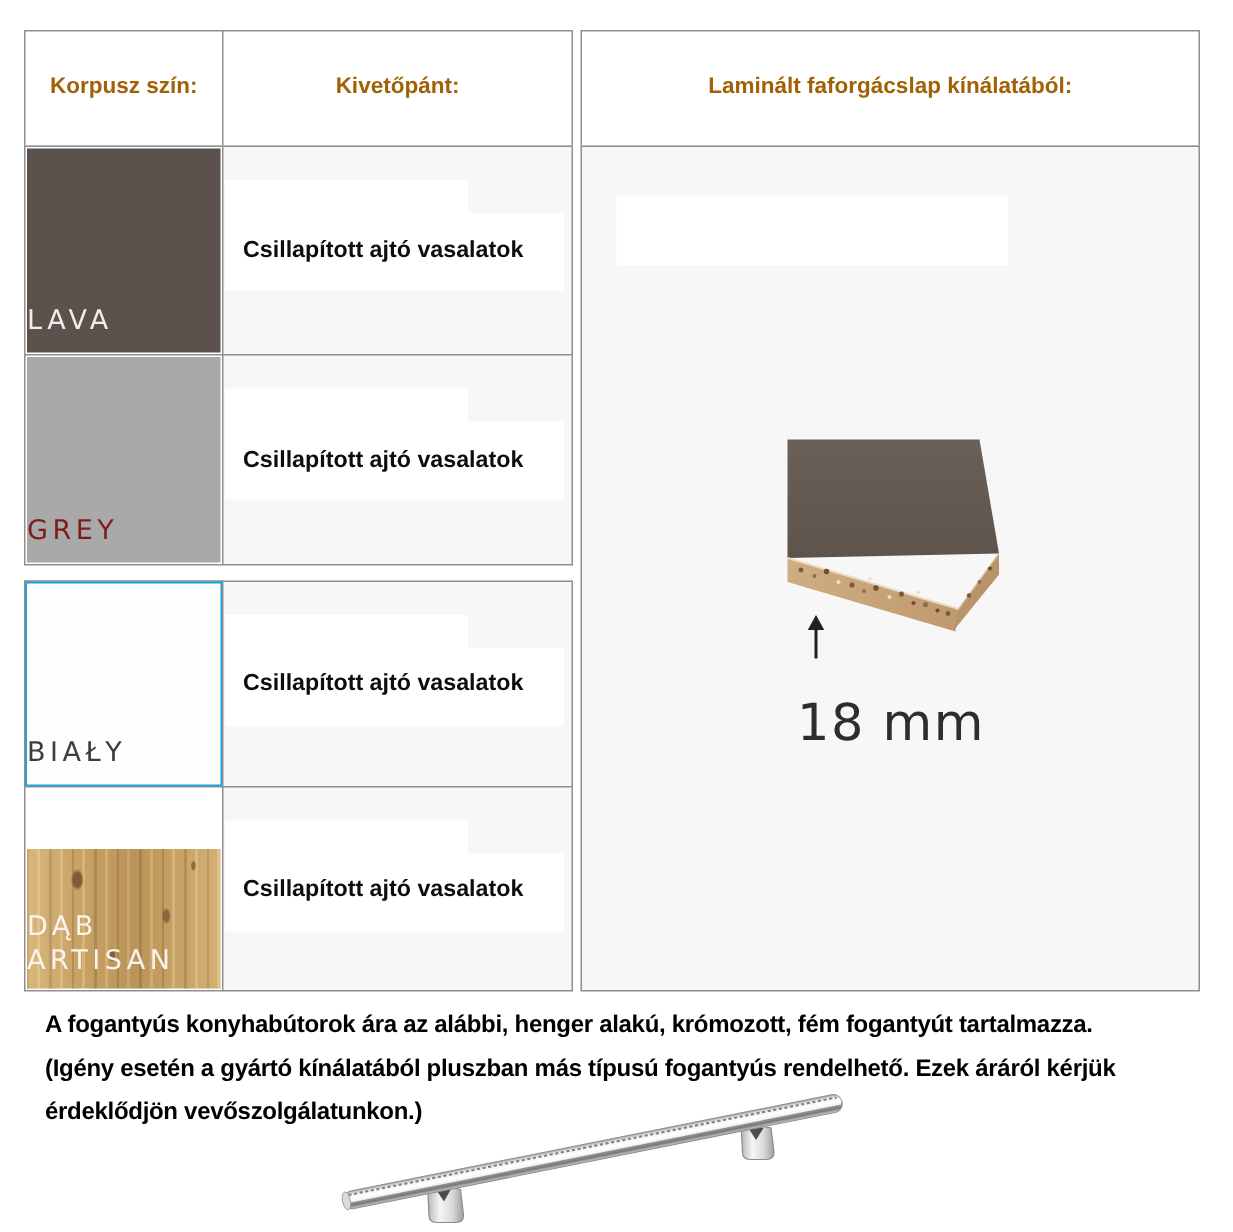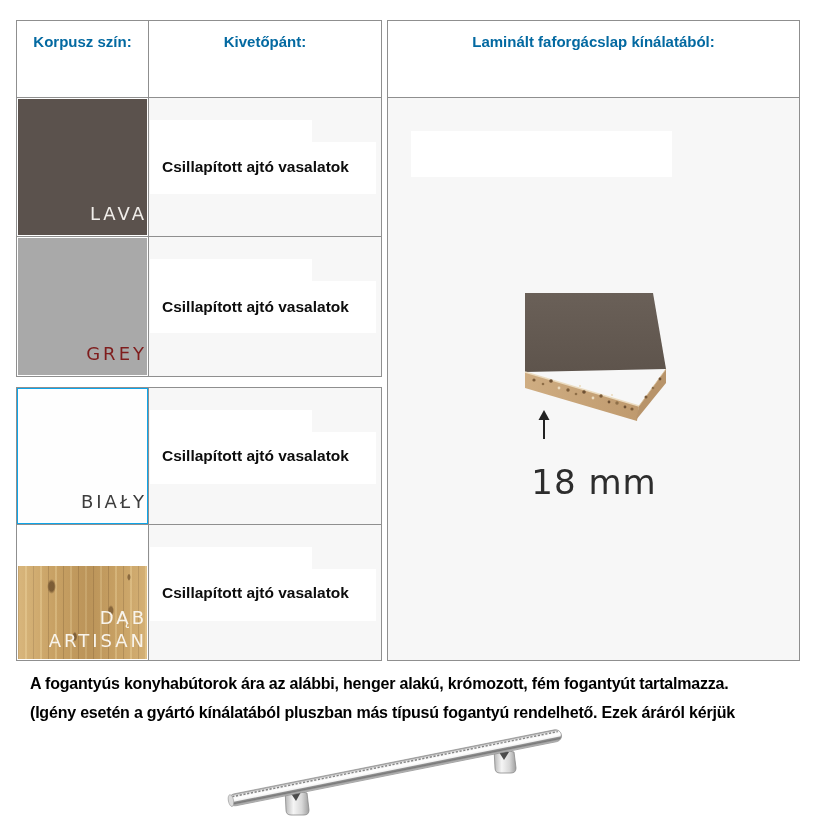--- a/index.html
+++ b/index.html
@@ -5,26 +5,26 @@
   html,body{margin:0;padding:0;}
   body{
     width:822px;height:821px;position:relative;background:#ffffff;
     font-family:"Liberation Sans",sans-serif;overflow:hidden;
   }
   .cell{
     position:absolute;box-sizing:border-box;border:1px solid #8f8f8f;
   }
   .header-cell{
     background:#ffffff;display:flex;justify-content:center;align-items:flex-start;
-    padding-top:12px;font-size:15px;font-weight:bold;color:#0369a1;
+    padding-top:28px;font-size:15px;font-weight:bold;color:#a16207;
   }
   .body-cell{background:#f7f7f7;}
   .swatch-fill{position:absolute;inset:1px;}
   .swatch-label{
-    position:absolute;left:0;right:0;bottom:10px;text-align:right;
+    position:absolute;left:0;right:0;bottom:10px;text-align:left;
     font-family:"DejaVu Sans",sans-serif;font-size:18px;letter-spacing:3px;
     line-height:1.25;font-weight:400;
   }
   .wood-texture{
     background-image:
       radial-gradient(ellipse 7px 12px at 26% 22%, rgba(111,81,46,.85) 0 38%, rgba(0,0,0,0) 62%),
       radial-gradient(ellipse 5px 9px at 72% 48%, rgba(122,90,51,.8) 0 38%, rgba(0,0,0,0) 62%),
       radial-gradient(ellipse 4px 8px at 44% 76%, rgba(111,81,46,.8) 0 38%, rgba(0,0,0,0) 62%),
       radial-gradient(ellipse 3px 6px at 86% 12%, rgba(111,81,46,.7) 0 38%, rgba(0,0,0,0) 62%),
       linear-gradient(90deg, rgba(255,231,180,.30) 0%, rgba(0,0,0,0) 28%, rgba(140,100,50,.22) 55%, rgba(0,0,0,0) 78%, rgba(255,231,180,.22) 100%),
@@ -154,21 +154,22 @@
   <svg class="arrow" width="16" height="30" viewBox="0 0 16 30">
     <line x1="8" y1="8" x2="8" y2="29" stroke="#222222" stroke-width="2"></line>
     <polygon points="8,0 13.5,10 2.5,10" fill="#222222"></polygon>
   </svg>
 
   <div class="thickness-value">18 mm</div>
 </div>
 
 <div class="footer-note">
   <div class="footer-line">A fogantyús konyhabútorok ára az alábbi, henger alakú, krómozott, fém fogantyút tartalmazza.</div>
-  <div class="footer-line">(Igény esetén a gyártó kínálatából pluszban más típusú fogantyú rendelhető. Ezek áráról kérjük</div>
+  <div class="footer-line">(Igény esetén a gyártó kínálatából pluszban más típusú fogantyús rendelhető. Ezek áráról kérjük</div>
+  <div class="footer-line">érdeklődjön vevőszolgálatunkon.)</div>
 </div>
 
 <svg class="handle" width="420" height="95" viewBox="0 0 420 95">
   <defs>
     <linearGradient id="chromeBar" x1="0" y1="0" x2="0" y2="1">
       <stop offset="0" stop-color="#9a9a9a"></stop>
       <stop offset="0.18" stop-color="#f2f2f2"></stop>
       <stop offset="0.42" stop-color="#ffffff"></stop>
       <stop offset="0.62" stop-color="#9c9c9c"></stop>
       <stop offset="0.8" stop-color="#787878"></stop>

